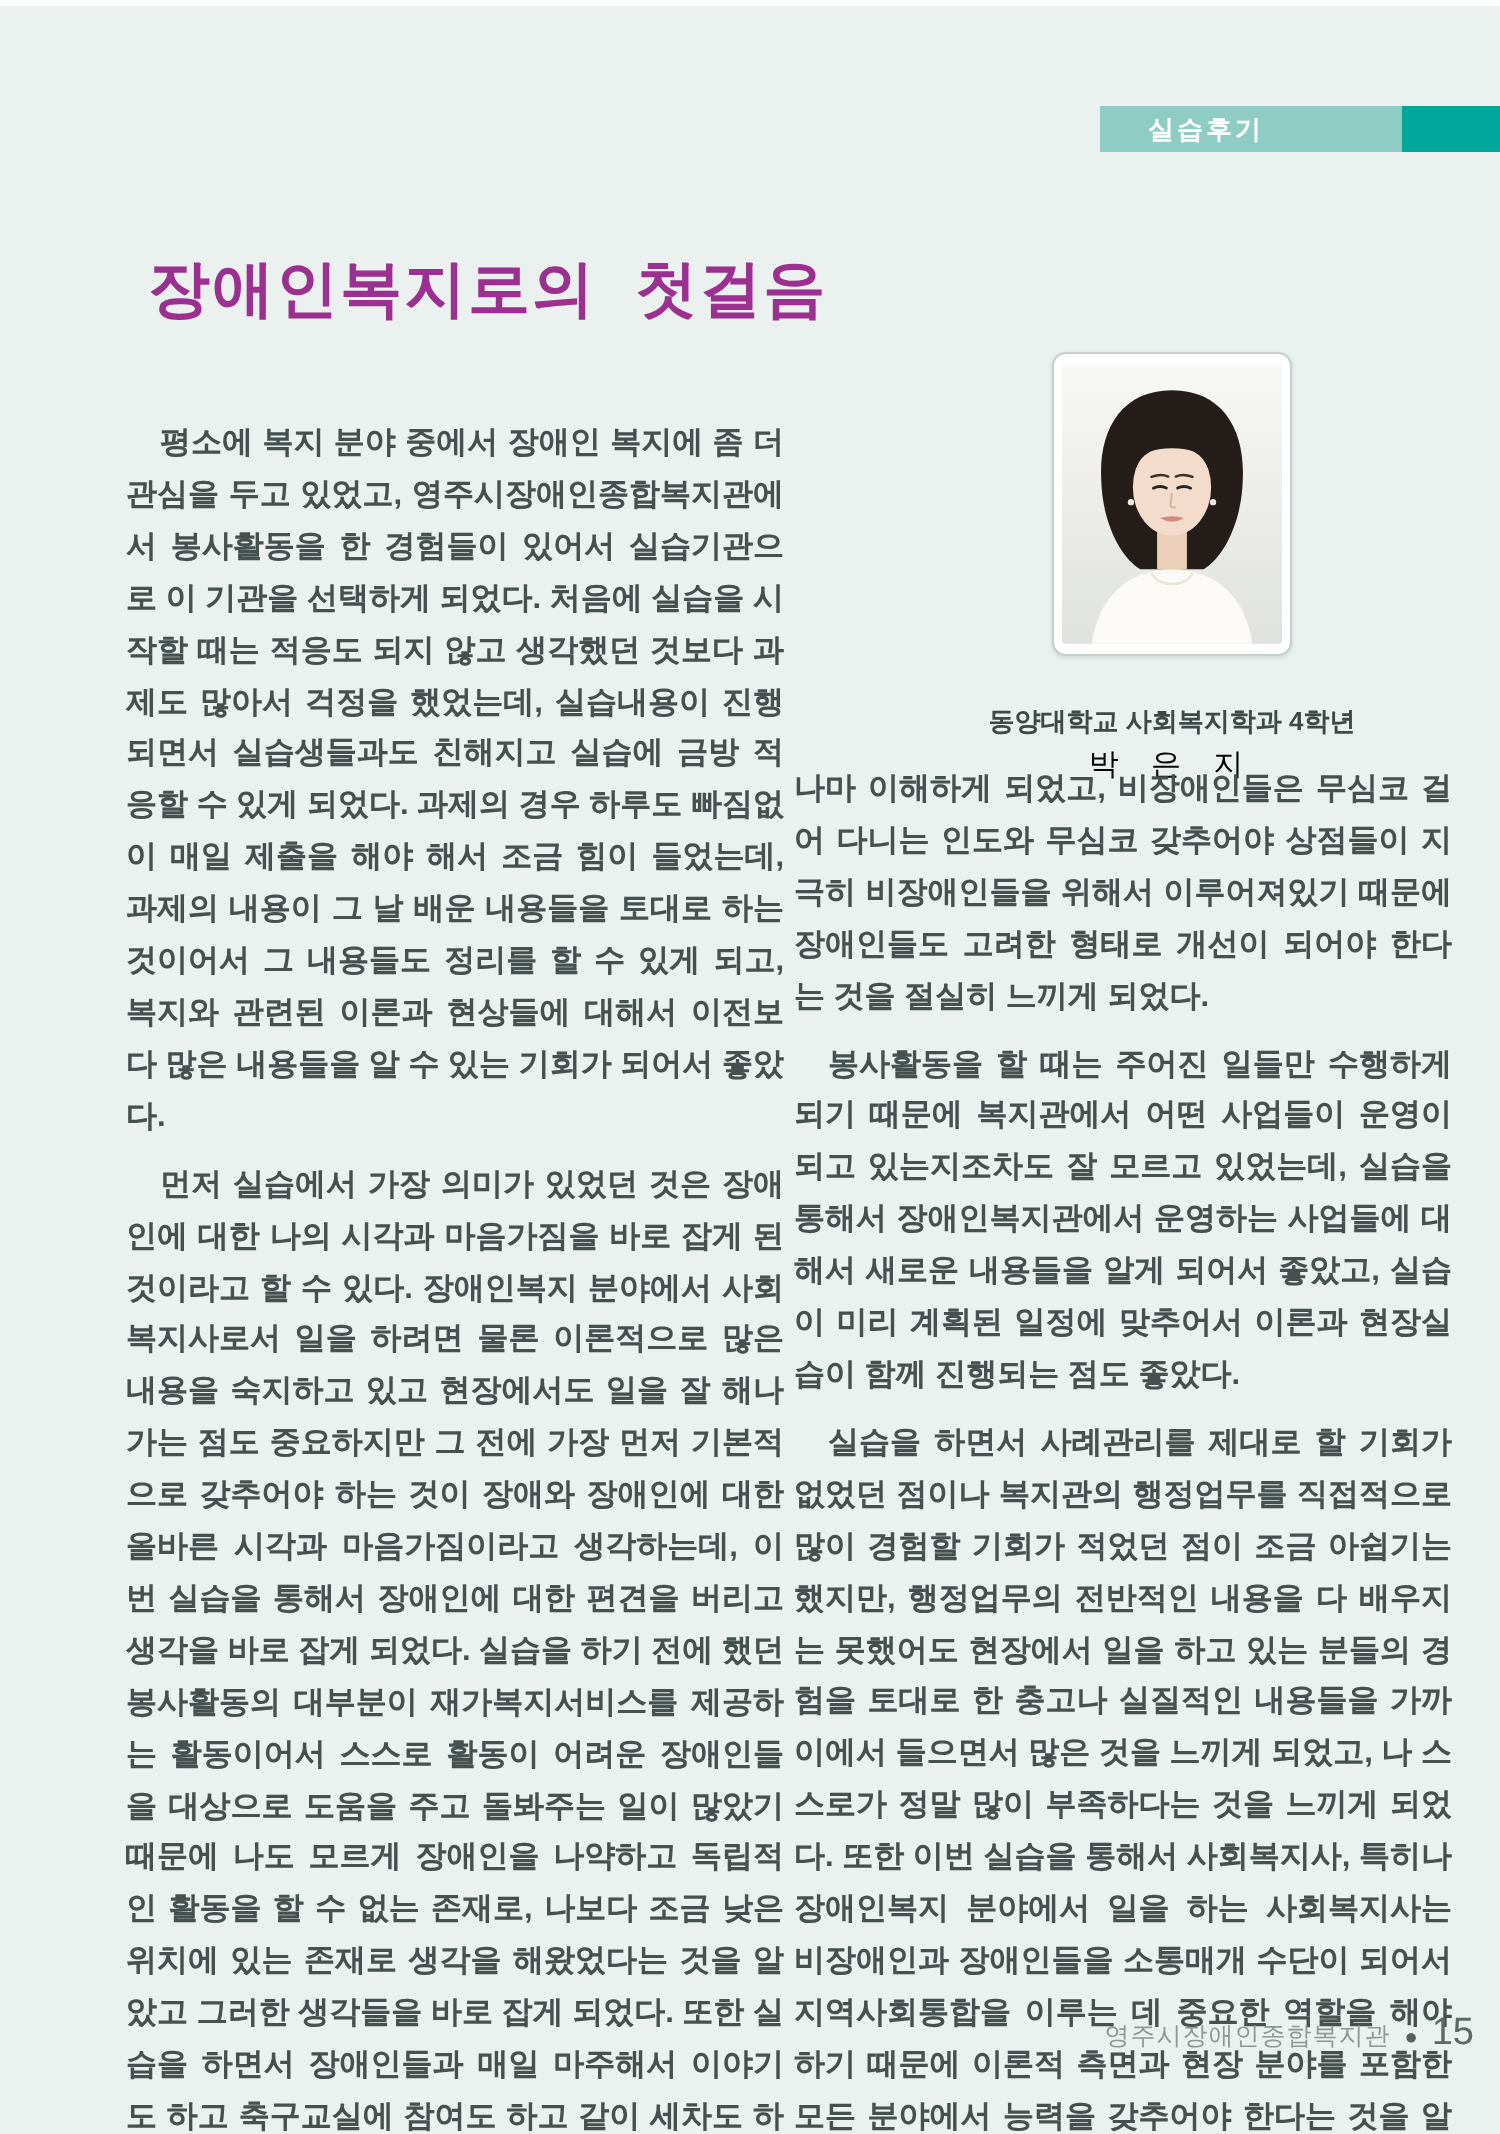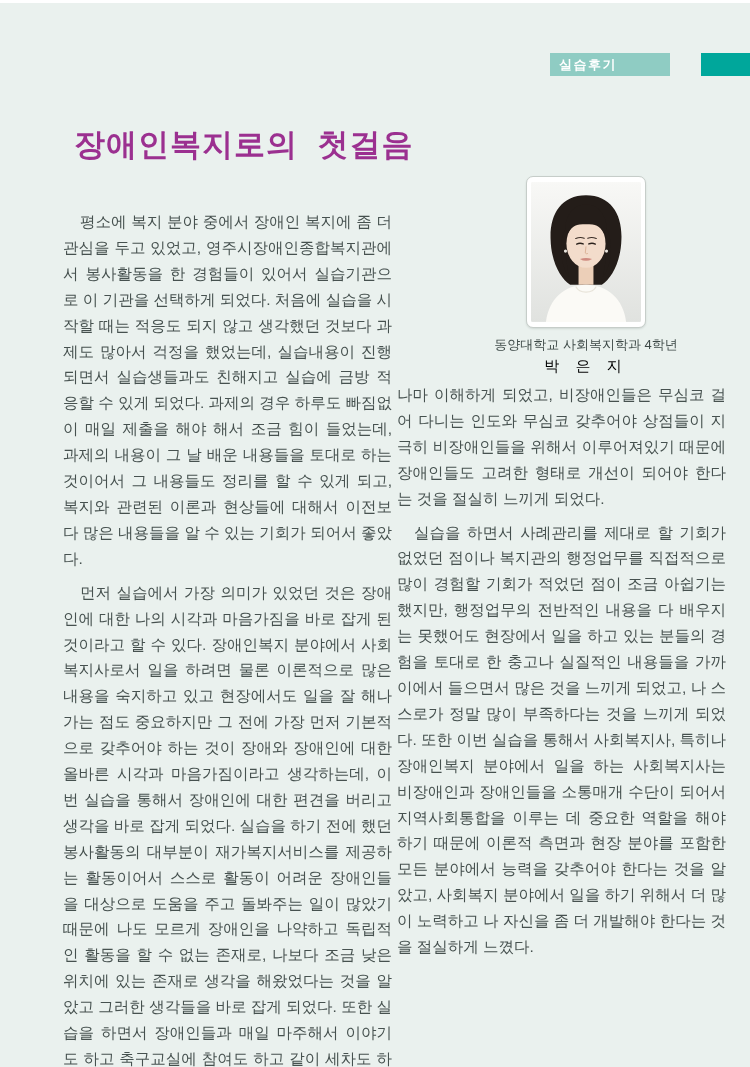--- a/index.html
+++ b/index.html
@@ -14,24 +14,24 @@
     margin: 0 auto;
     background: var(--page-bg, #eaf1ee);
     overflow: hidden;
   }
   .top-strip {
     position: absolute; left: 0; top: 0; width: 100%; height: 3px;
     background: #ffffff;
   }
   
   .badge-light {
-    position: absolute; left: 550px; top: 53px; width: 120px; height: 23px;
+    position: absolute; left: 550px; top: 53px; width: 151px; height: 23px;
     background: var(--badge-light, #8fccc3);
     display: flex; align-items: center;
-    box-sizing: border-box; padding-left: 9px;
+    box-sizing: border-box; padding-left: 24px;
   }
   .badge-light span {
     color: #ffffff; font-size: 13px; font-weight: bold; letter-spacing: 1.5px;
   }
   .badge-dark {
     position: absolute; left: 701px; top: 53px; width: 49px; height: 23px;
     background: var(--badge-dark, #00a79b);
   }
   
   .title {
@@ -51,40 +51,40 @@
     width: 110px; height: 142px;
     margin: 0 auto;
     background: #ffffff;
     border: 1px solid #c6cdc9;
     border-radius: 7px;
     padding: 4px;
     box-shadow: 0 1px 2px rgba(60,80,75,.15);
   }
   .photo-frame svg { display: block; width: 110px; height: 142px; border-radius: 3px; }
   .affiliation {
-    margin-top: 8px;
-    font-size: 13px; font-weight: normal; color: #3d4947; letter-spacing: 0px;
+    margin-top: 24px;
+    font-size: 13px; font-weight: bold; color: #3d4947; letter-spacing: 0px;
     white-space: nowrap;
   }
   .person-name {
     margin-top: 3px;
     font-size: 15px; color: #000000; letter-spacing: 6px;
     white-space: nowrap;
   }
   
   .col {
     position: absolute; width: 329px;
     color: #46514f;
     font-size: 15.5px; line-height: 25.9px;
     text-align: justify;
     word-break: break-all;
   }
   .col-left  { left: 63px;  top: 209px; }
   .col-right { left: 397px; top: 382px; }
-  .col p { margin: 0 0 8px 0; text-indent: 17px; }
+  .col p { margin: 0 0 8px 0; text-indent: 17px; font-weight: bold; }
   .col p.no-indent { text-indent: 0; }
   
   .footer {
     position: absolute; right: 13px; top: 1006px;
     display: flex; align-items: baseline; gap: 7px;
   }
   .footer .org { font-size: 12.5px; color: #8b9894; letter-spacing: 0.5px; }
   .footer .bullet { font-size: 11px; color: #55615e; }
   .footer .pagenum { font-size: 19px; color: #5c6865; }
 </style>
@@ -144,16 +144,22 @@
     <div class="person-name">박 은 지</div>
   </div>
 
   <div class="col col-left">
     <p>평소에 복지 분야 중에서 장애인 복지에 좀 더 관심을 두고 있었고, 영주시장애인종합복지관에서 봉사활동을 한 경험들이 있어서 실습기관으로 이 기관을 선택하게 되었다. 처음에 실습을 시작할 때는 적응도 되지 않고 생각했던 것보다 과제도 많아서 걱정을 했었는데, 실습내용이 진행되면서 실습생들과도 친해지고 실습에 금방 적응할 수 있게 되었다. 과제의 경우 하루도 빠짐없이 매일 제출을 해야 해서 조금 힘이 들었는데, 과제의 내용이 그 날 배운 내용들을 토대로 하는 것이어서 그 내용들도 정리를 할 수 있게 되고, 복지와 관련된 이론과 현상들에 대해서 이전보다 많은 내용들을 알 수 있는 기회가 되어서 좋았다.</p>
     <p>먼저 실습에서 가장 의미가 있었던 것은 장애인에 대한 나의 시각과 마음가짐을 바로 잡게 된 것이라고 할 수 있다. 장애인복지 분야에서 사회복지사로서 일을 하려면 물론 이론적으로 많은 내용을 숙지하고 있고 현장에서도 일을 잘 해나가는 점도 중요하지만 그 전에 가장 먼저 기본적으로 갖추어야 하는 것이 장애와 장애인에 대한 올바른 시각과 마음가짐이라고 생각하는데, 이번 실습을 통해서 장애인에 대한 편견을 버리고 생각을 바로 잡게 되었다. 실습을 하기 전에 했던 봉사활동의 대부분이 재가복지서비스를 제공하는 활동이어서 스스로 활동이 어려운 장애인들을 대상으로 도움을 주고 돌봐주는 일이 많았기 때문에 나도 모르게 장애인을 나약하고 독립적인 활동을 할 수 없는 존재로, 나보다 조금 낮은 위치에 있는 존재로 생각을 해왔었다는 것을 알았고 그러한 생각들을 바로 잡게 되었다. 또한 실습을 하면서 장애인들과 매일 마주해서 이야기도 하고 축구교실에 참여도 하고 같이 세차도 하고 작업장에서 일도하면서 그들도 다른 친구들과 같은 그냥 친구 같은 존재가 될 수 있다는 것을 알았고, 같이 휠체어를 타고 탁구를 하는 시간을 통해서 내가 도움을 받고 가르침을 받는 입장이 되어 보면서 그들의 능력에 대해서 감탄하기도 했다. 특히 장애체험과 지역사회 내의 휠체어가능 상점 찾기를 통해서 장애인들의 고충을 가까이에서 느끼고 조금이</p>
   </div>
 
   <div class="col col-right">
     <p class="no-indent">나마 이해하게 되었고, 비장애인들은 무심코 걸어 다니는 인도와 무심코 갖추어야 상점들이 지극히 비장애인들을 위해서 이루어져있기 때문에 장애인들도 고려한 형태로 개선이 되어야 한다는 것을 절실히 느끼게 되었다.</p>
+    <p>봉사활동을 할 때는 주어진 일들만 수행하게 되기 때문에 복지관에서 어떤 사업들이 운영이 되고 있는지조차도 잘 모르고 있었는데, 실습을 통해서 장애인복지관에서 운영하는 사업들에 대해서 새로운 내용들을 알게 되어서 좋았고, 실습이 미리 계획된 일정에 맞추어서 이론과 현장실습이 함께 진행되는 점도 좋았다.</p>
     <p>실습을 하면서 사례관리를 제대로 할 기회가 없었던 점이나 복지관의 행정업무를 직접적으로 많이 경험할 기회가 적었던 점이 조금 아쉽기는 했지만, 행정업무의 전반적인 내용을 다 배우지는 못했어도 현장에서 일을 하고 있는 분들의 경험을 토대로 한 충고나 실질적인 내용들을 가까이에서 들으면서 많은 것을 느끼게 되었고, 나 스스로가 정말 많이 부족하다는 것을 느끼게 되었다. 또한 이번 실습을 통해서 사회복지사, 특히나 장애인복지 분야에서 일을 하는 사회복지사는 비장애인과 장애인들을 소통매개 수단이 되어서 지역사회통합을 이루는 데 중요한 역할을 해야 하기 때문에 이론적 측면과 현장 분야를 포함한 모든 분야에서 능력을 갖추어야 한다는 것을 알았고, 사회복지 분야에서 일을 하기 위해서 더 많이 노력하고 나 자신을 좀 더 개발해야 한다는 것을 절실하게 느꼈다.</p>
   </div>
 
+  <div class="footer">
+    <span class="org">영주시장애인종합복지관</span>
+    <span class="bullet">●</span>
+    <span class="pagenum">15</span>
+  </div>
 </div>
 
 </body></html>

